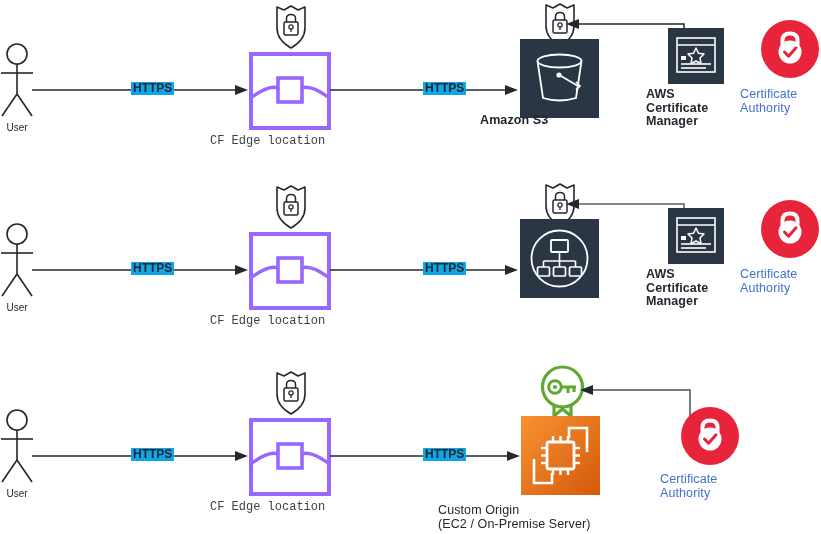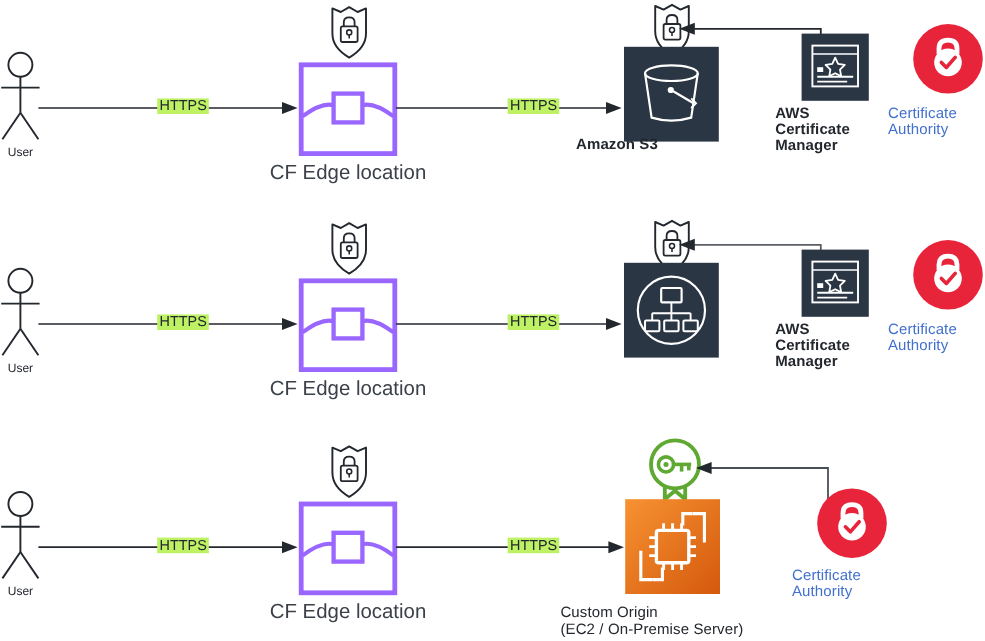--- a/index.html
+++ b/index.html
@@ -34,36 +34,37 @@
     line-height: 13.5px;
     white-space: pre-line;
     letter-spacing: 0.1px;
   }
   .lbl-bold { font-weight: bold; }
   .lbl-blue { color: #4270CE; }
   .lbl-https {
     position: absolute;
     font-size: 12px;
     color: #23272E;
-    background: #bef264;
+    background: #0ea5e9;
     padding: 0 2px;
     line-height: 13px;
+    font-weight: bold;
   }
   .lbl-user {
     position: absolute;
     font-size: 10px;
     color: #23272E;
     text-align: center;
   }
   .lbl-cf {
     position: absolute;
-    font-size: 17px;
+    font-size: 12px;
     color: #3C4049;
-    text-align: center;
     width: 160px;
+    font-family: Liberation Mono, monospace;
   }
 
   
   svg { display: block; overflow: visible; }
 </style>
 </head>
 <body>
 
 <div id="canvas">
 
@@ -365,21 +366,21 @@
           <line x1="47" y1="53" x2="47" y2="59"></line>
           <line x1="20" y1="32" x2="26" y2="32"></line>
           <line x1="20" y1="39.5" x2="26" y2="39.5"></line>
           <line x1="20" y1="47" x2="26" y2="47"></line>
           <line x1="53" y1="32" x2="59" y2="32"></line>
           <line x1="53" y1="39.5" x2="59" y2="39.5"></line>
           <line x1="53" y1="47" x2="59" y2="47"></line>
         </g>
       </svg>
     </div>
-    <div class="lbl" style="left:467px; top:146px; width:240px; font-size:12.5px;">Custom Origin
+    <div class="lbl" style="left:438px; top:146px; width:240px; font-size:12.5px;">Custom Origin
 (EC2 / On-Premise Server)</div>
 
     <div class="abs" style="left:570px; top:22px;">
       <svg width="130" height="70" viewBox="0 0 130 70">
         <path d="M120 56 L120 10 L22 10" fill="none" stroke="#4A4F57" stroke-width="1.5"></path>
         <polygon points="10,10 23,5 23,15" fill="#23272E"></polygon>
       </svg>
     </div>
 
     <div class="abs" style="left:681px; top:49px;">

